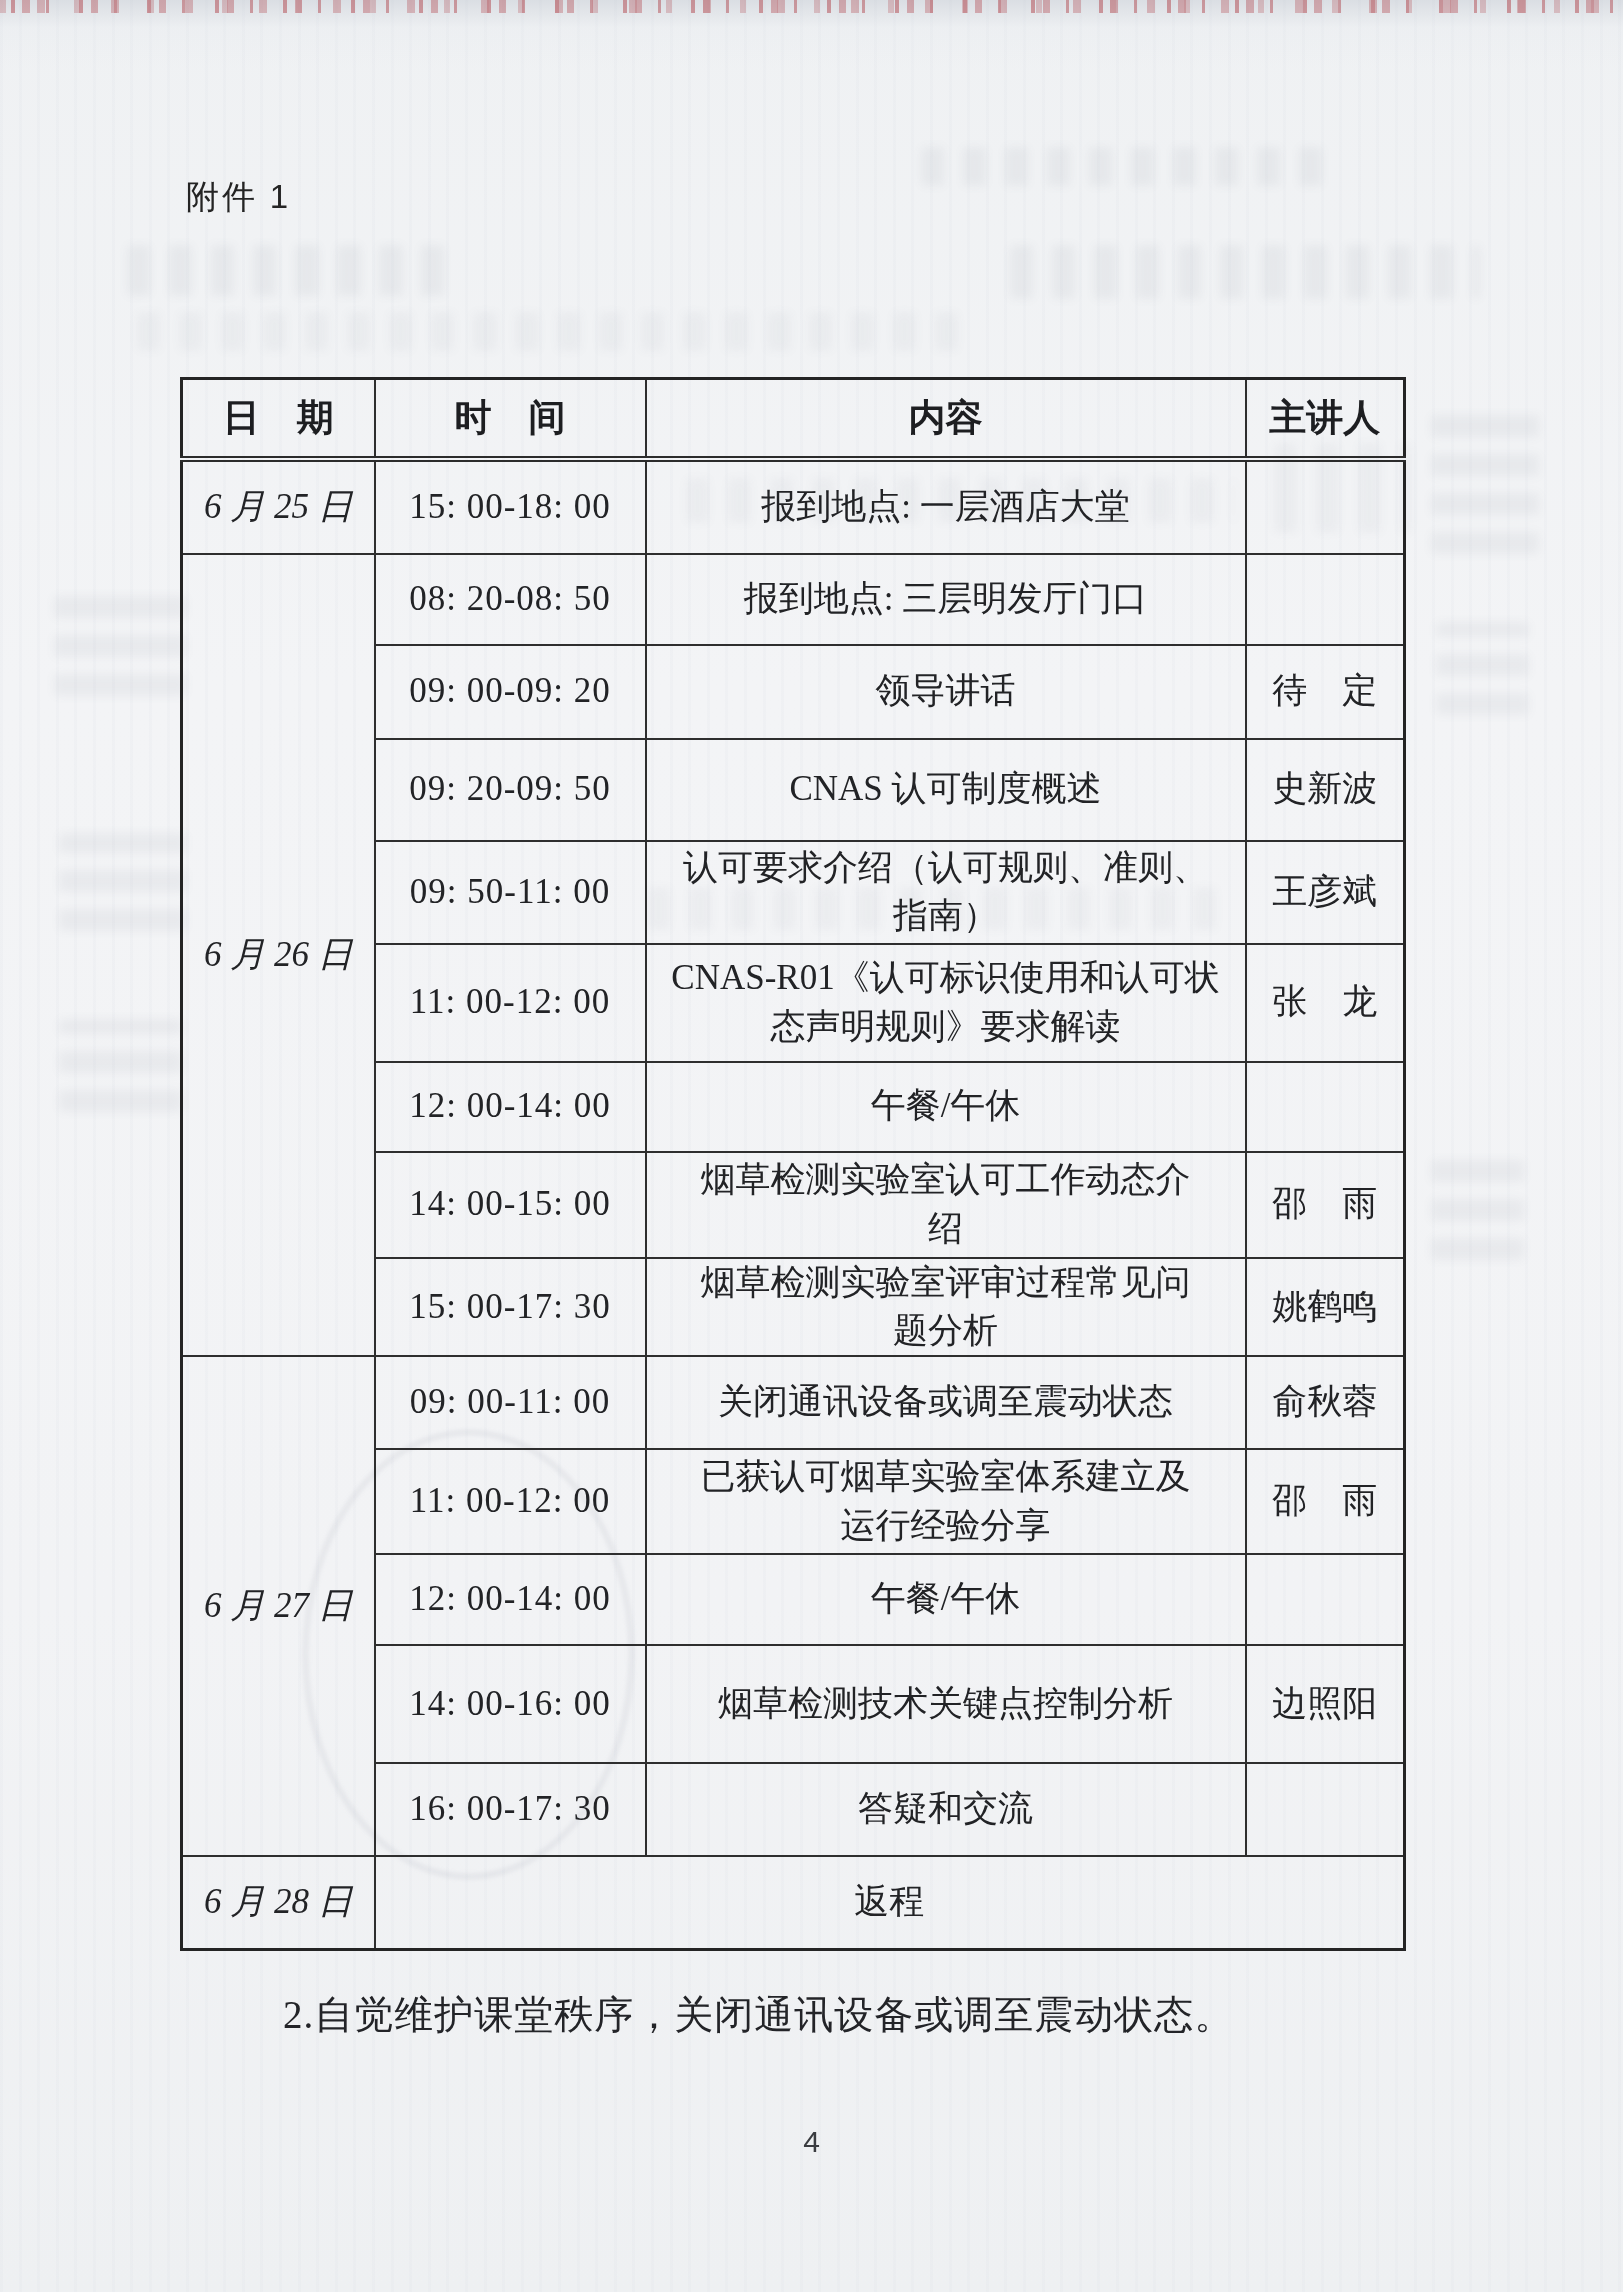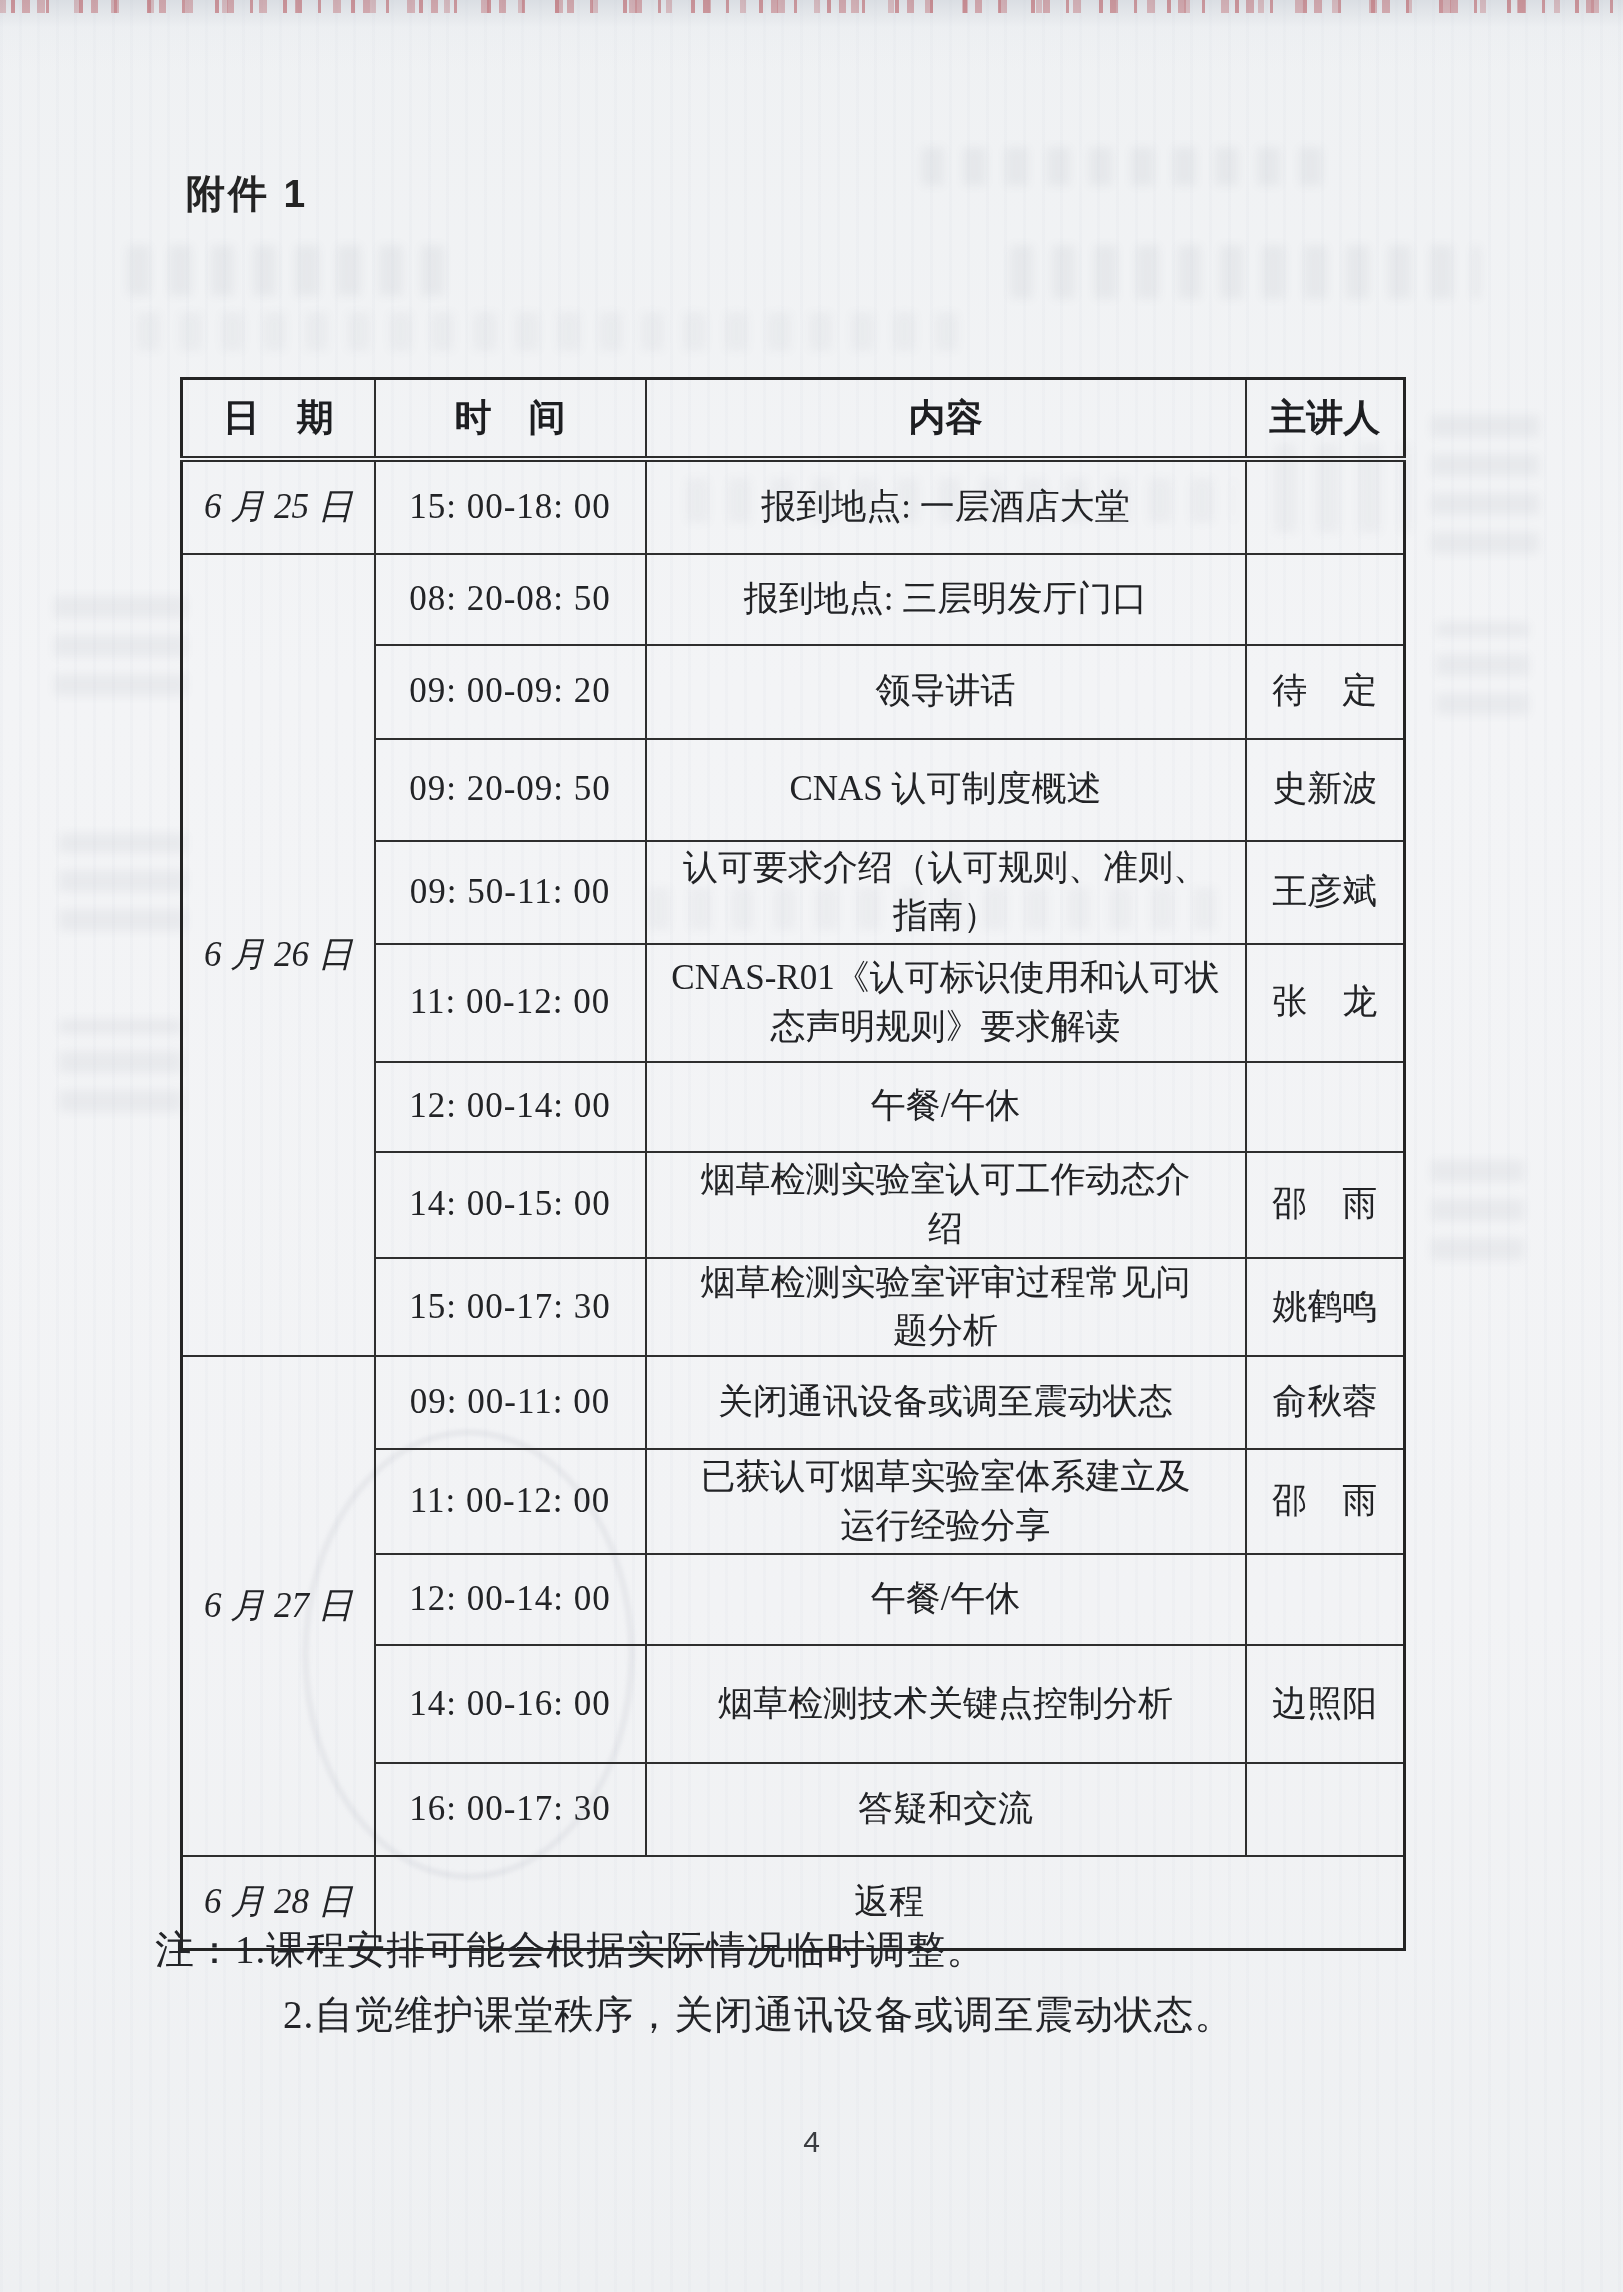--- a/index.html
+++ b/index.html
@@ -19,23 +19,23 @@
   
   .red-bleed {
     position:absolute; top:0; left:0; right:0; height:12.7px;
     opacity:.5; filter:blur(0.7px);
     background:
       repeating-linear-gradient(90deg, transparent 0 10.8px, rgba(168,40,48,.85) 10.8px 14.7px, transparent 14.7px 22.5px, rgba(168,40,48,.65) 22.5px 30px, transparent 30px 46px, rgba(168,40,48,.8) 46px 49px, transparent 49px 68px),
       repeating-linear-gradient(90deg, rgba(168,40,48,.45) 0 5.9px, transparent 5.9px 37px, rgba(168,40,48,.55) 37px 45px, transparent 45px 74px);
   }
 
   .attachment-label {
-    position:absolute; left:186px; top:167px;
+    position:absolute; left:186px; top:175px;
     font-family:"Liberation Sans","DejaVu Sans",sans-serif;
-    font-size:39px; font-weight:700; letter-spacing:2.9px;
+    font-size:33px; font-weight:400; letter-spacing:2.9px;
     color:#242424;
   }
 
   .doc-title {
     position:absolute; left:0; right:23.5px; top:247px;
     text-align:center;
     font-size:50px; font-weight:700; letter-spacing:11.8px;
     color:#26272b;
   }
 
@@ -217,19 +217,18 @@
         <td class="speaker-cell"></td>
       </tr>
 
       <tr style="height:93px">
         <td class="date-cell">6 月 28 日</td>
         <td class="merged-cell" colspan="3">返程</td>
       </tr>
     </tbody>
   </table>
 
-  <div class="note-line note-1">注：1.课程安排可能会根据实际情况临时调整。</div>
   <div class="note-line note-2">2.自觉维护课堂秩序，关闭通讯设备或调至震动状态。</div>
 
   <div class="page-number">4</div>
 
 </div>
 
 
 </body></html>

